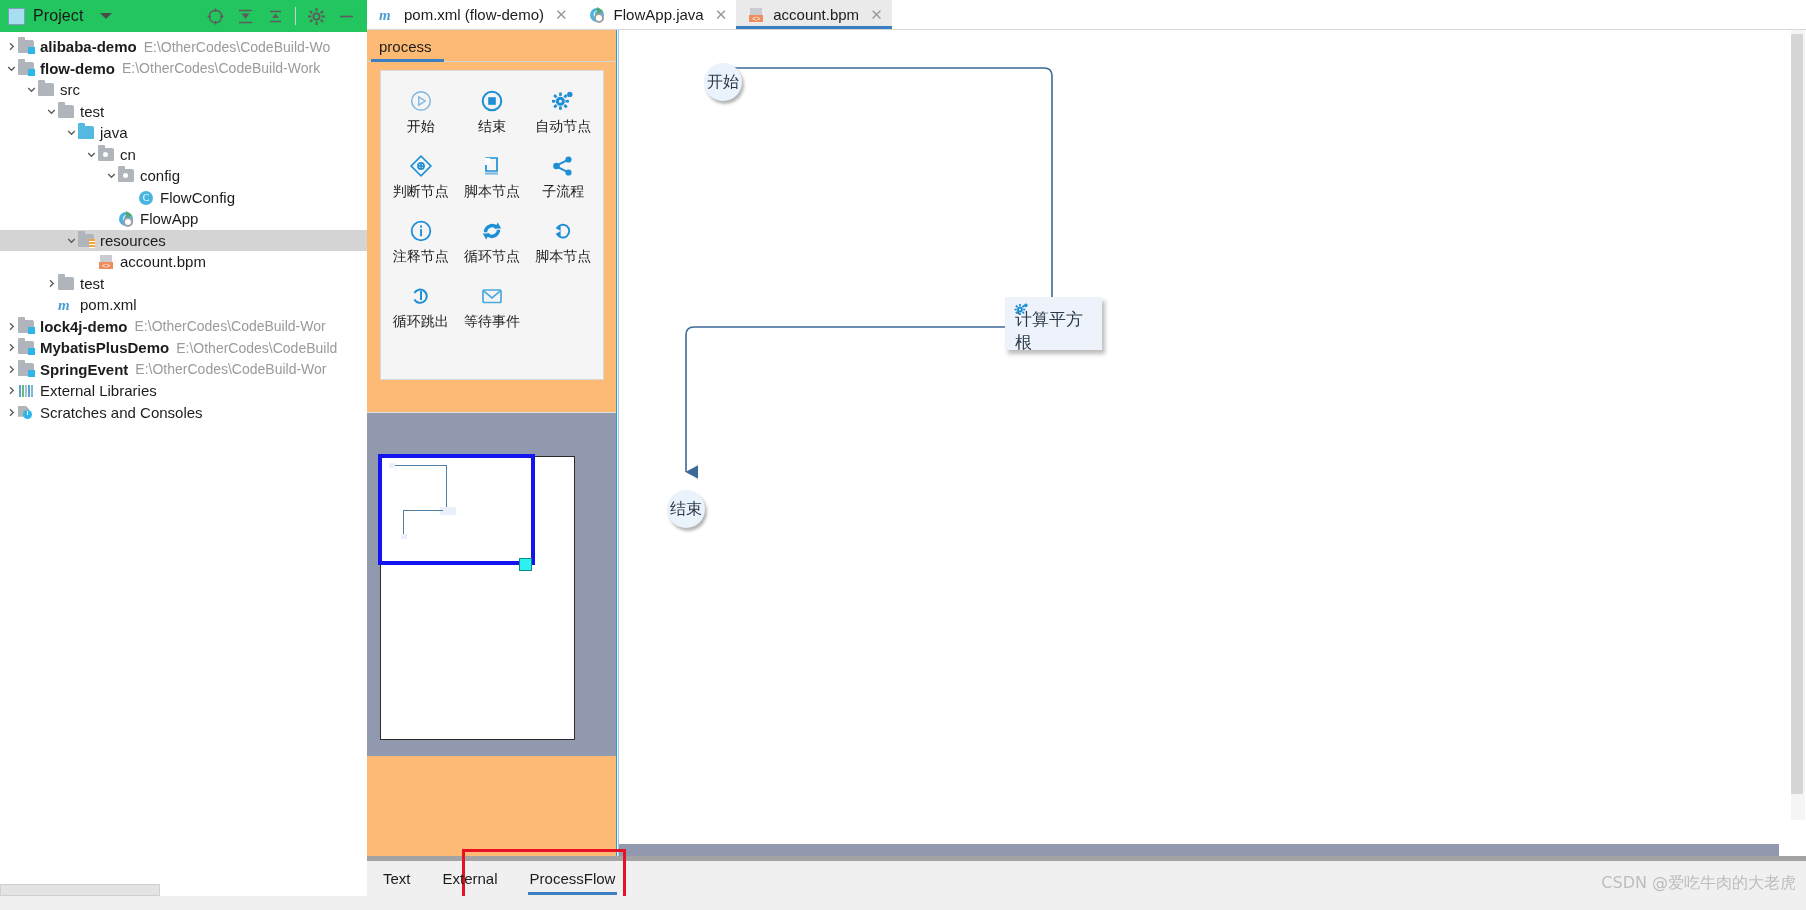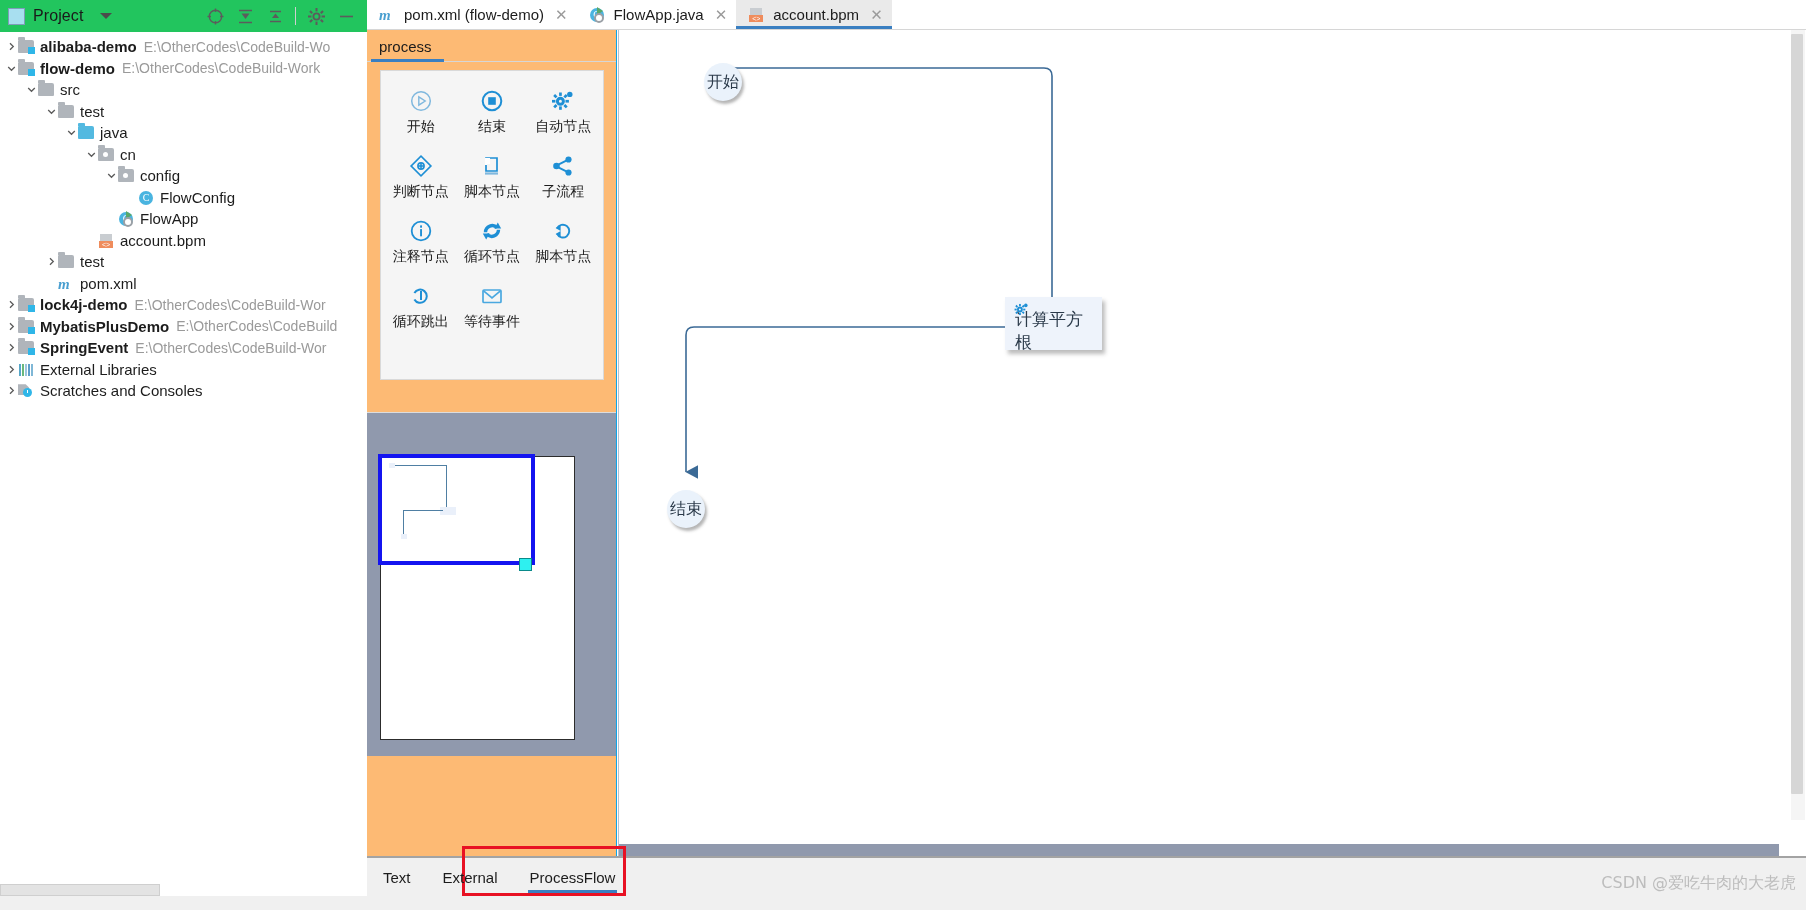--- a/index.html
+++ b/index.html
@@ -198,21 +198,21 @@
     position: absolute; background: #eef3fb; box-shadow: 3px 4px 4px rgba(90,90,90,.4);
     display: flex; flex-direction: column; justify-content: center;
     padding: 4px 16px 6px 10px;
     font-family: "DejaVu Sans", sans-serif; font-size: 17px; color: #2b3a4a;
   }
   .node-box .nb-ic { position:absolute; left:9px; top:4px; color:#1e8fd5; }
 
   
   #bottom-bar {
     position: absolute; left: 367px; top: 856px; width: 1439px; height: 40px;
-    background: #f0f0f0; border-top: 2px solid #a3a3a3;
+    background: #f0f0f0; border-top: 5px solid #a3a3a3;
     display: flex; align-items: center;
   }
   .btab {
     position: relative; height: 40px; display: flex; align-items: center;
     padding: 0 16px; font-size: 15px; color: #1c1c1c;
   }
   .btab.active:after {
     content:""; position:absolute; left:14px; right:14px; bottom:4px; height:3px; background:#3a7fc1;
   }
   #btab-highlight {
@@ -384,20 +384,33 @@
           <span class="ic">
             <span class="c-circle">C</span>
           </span>
           <span class="lbl">FlowConfig</span>
         </div>
         <div class="row">
           <span style="display:inline-block;width:104px;flex:none;"></span>
           <span class="arrow"></span>
           <span class="ic"><span class="c-circle">C</span><span class="c-run"></span><span class="c-run2"></span></span>
           <span class="lbl">FlowApp</span>
+        </div>
+        <div class="row selected">
+          <span style="display:inline-block;width:64px;flex:none;"></span>
+          <span class="arrow">
+            <svg width="11" height="11" viewBox="0 0 11 11">
+              <polyline points="2.2,4 5.5,7.3 8.8,4" fill="none" stroke="#5b5b5b" stroke-width="1.3"></polyline>
+            </svg>
+          </span>
+          <span class="ic">
+            <span class="f-grey"></span>
+            <span class="badge-orange"></span>
+          </span>
+          <span class="lbl">resources</span>
         </div>
         <div class="row">
           <span style="display:inline-block;width:84px;flex:none;"></span>
           <span class="arrow"></span>
           <span class="ic">
             <span class="bpm-icon">
               <span class="bpm-top"></span>
               <span class="bpm-bot">&lt;&gt;</span>
             </span>
           </span>

